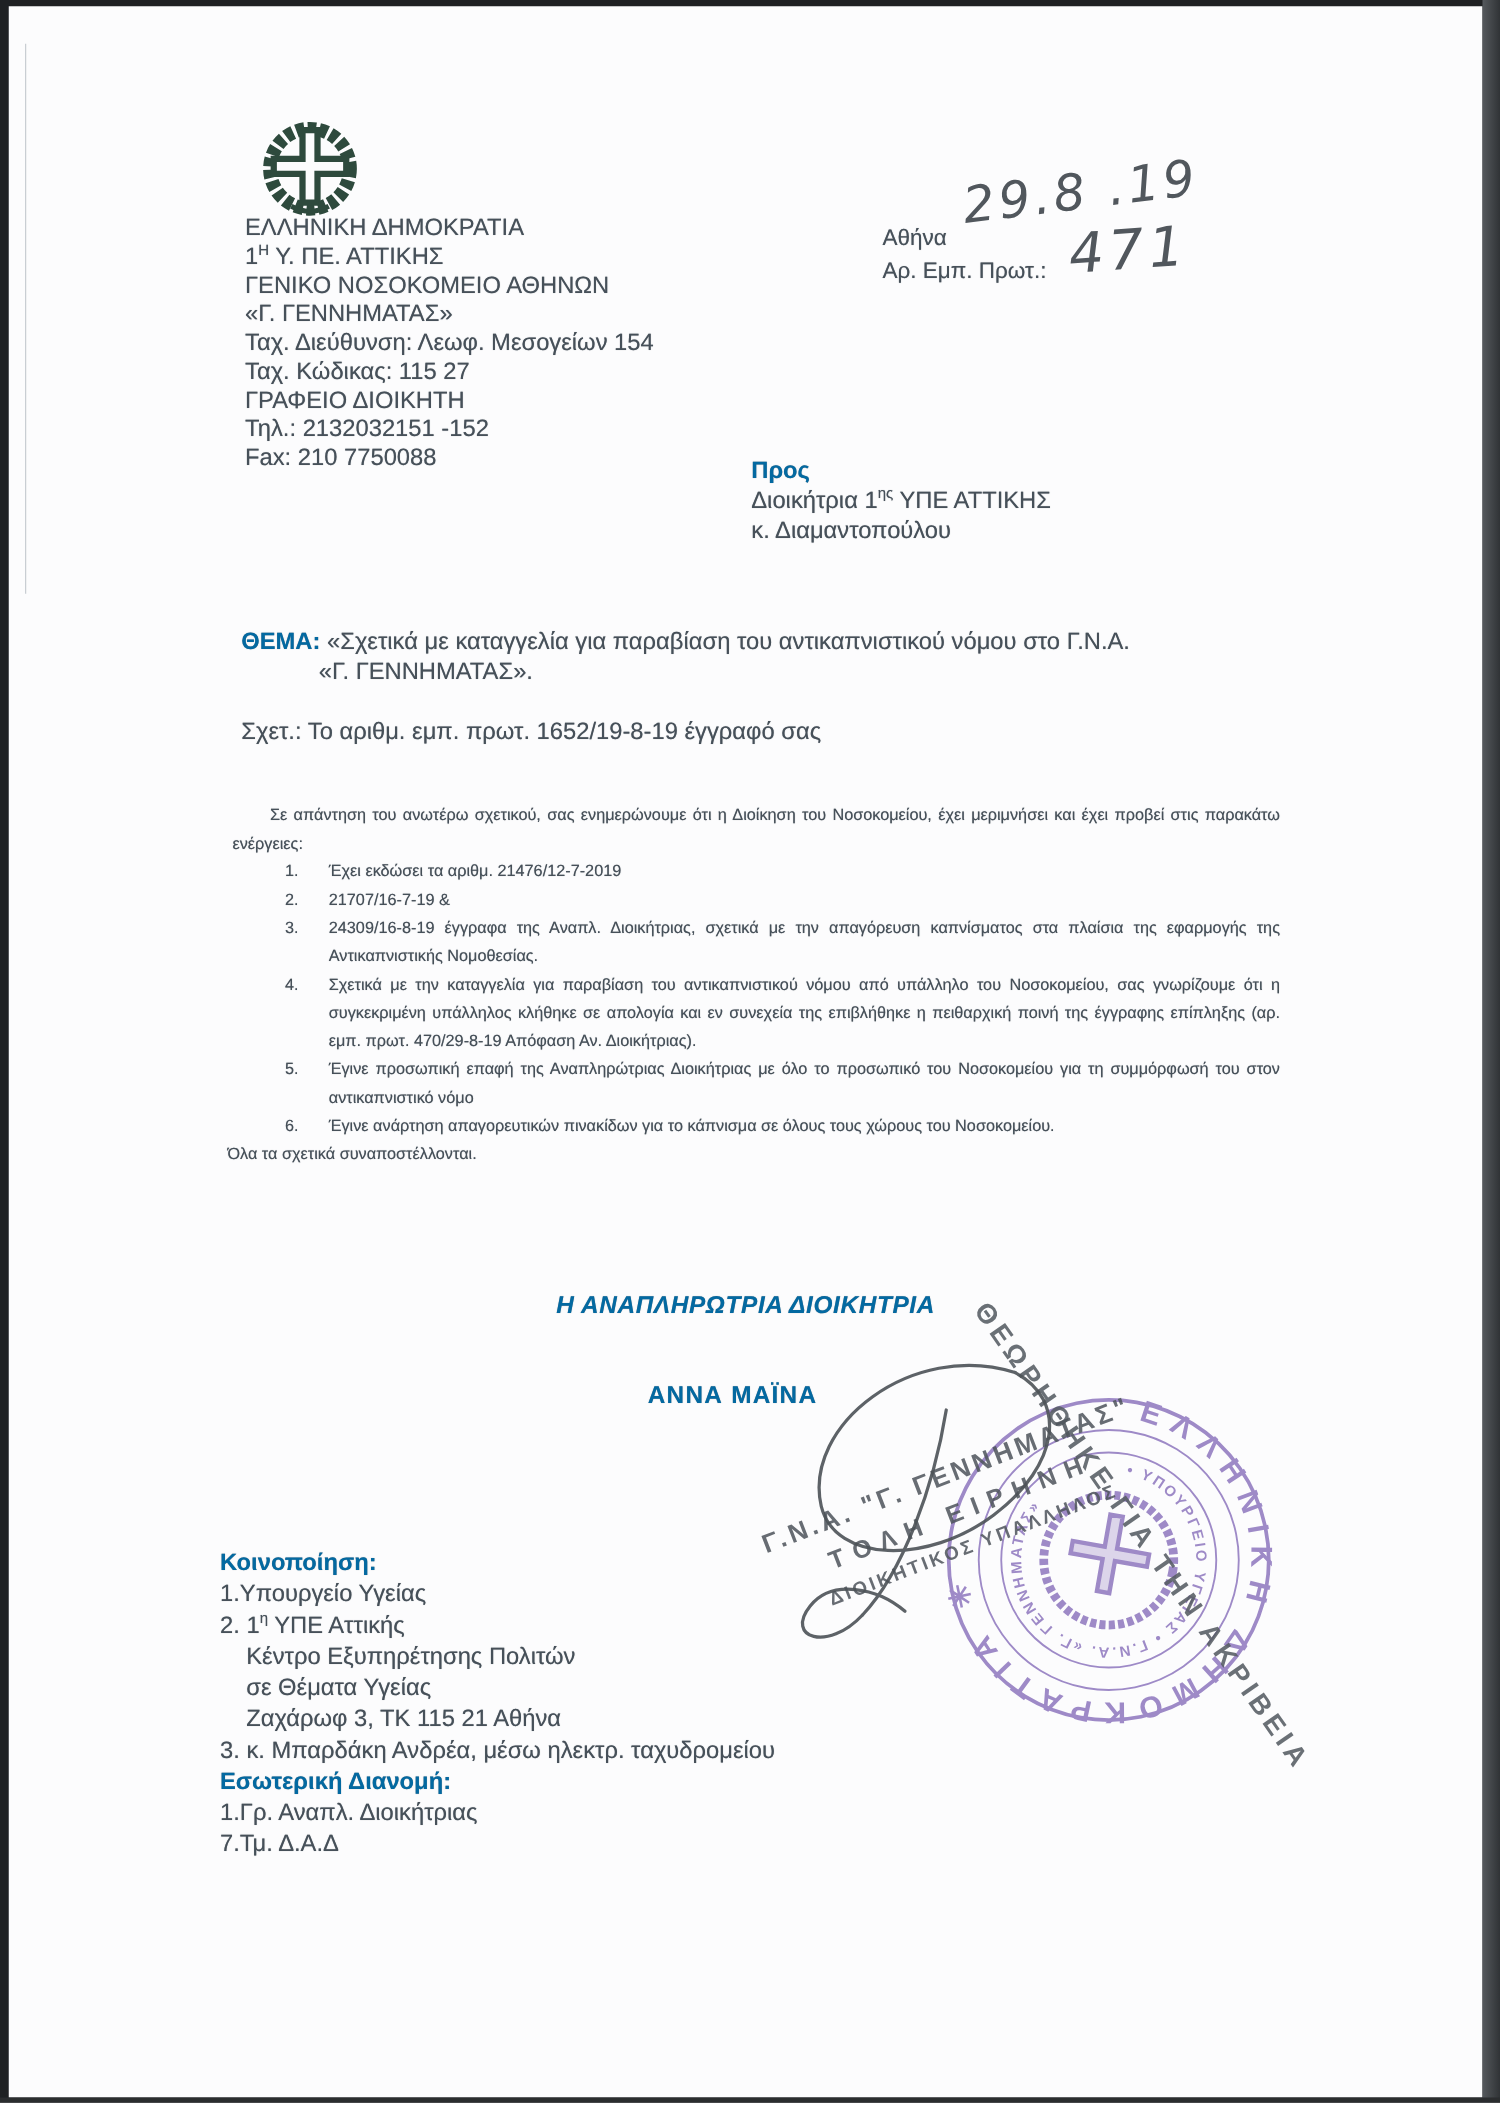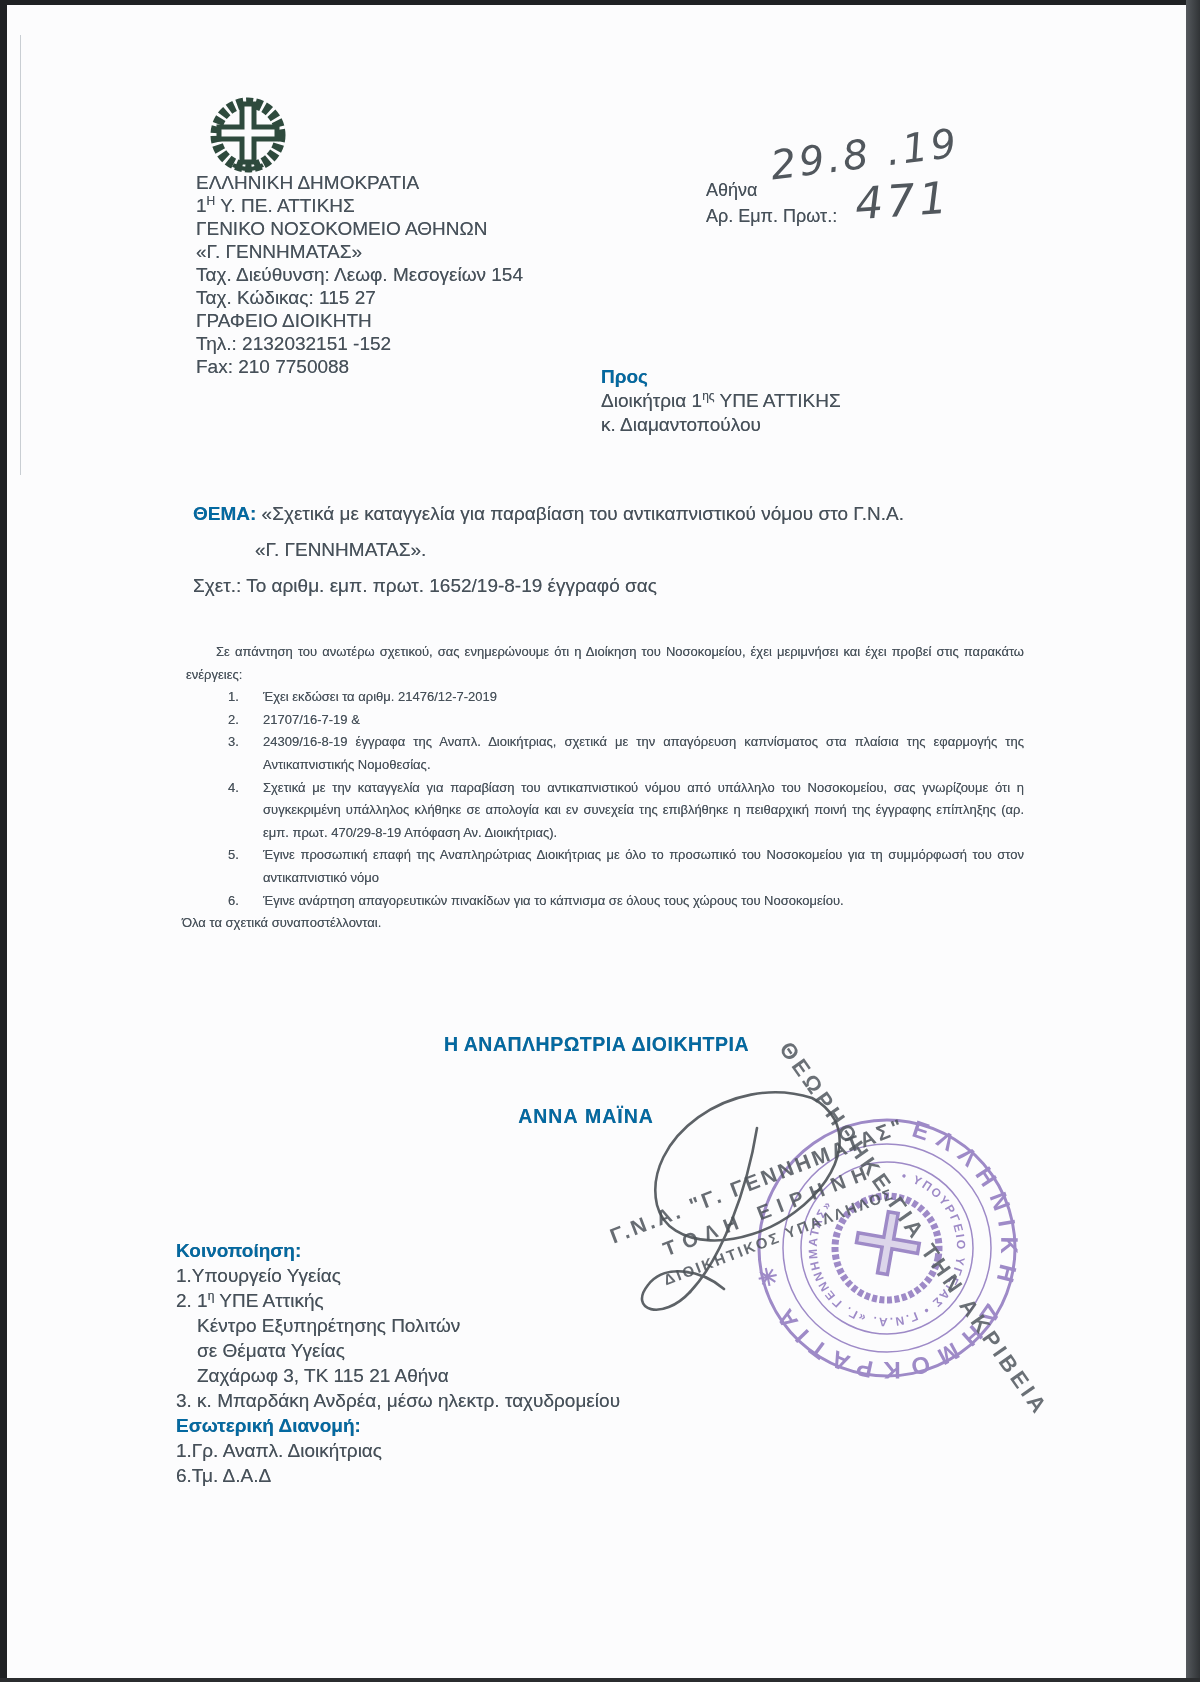--- a/index.html
+++ b/index.html
@@ -19,33 +19,33 @@
 
   .date-block{position:absolute;left:699px;top:172px;font-size:18px;line-height:26px;}
   .handwrite{font-style:italic;color:#51575d;font-family:"DejaVu Sans",sans-serif;
              font-weight:400;}
   .hw-date{position:absolute;left:763px;top:126px;font-size:40px;transform:rotate(-7deg);letter-spacing:3px;}
   .hw-num{position:absolute;left:848px;top:170px;font-size:44px;transform:rotate(-4deg);letter-spacing:4px;}
 
   .recipient{position:absolute;left:594px;top:360px;font-size:19px;line-height:24px;}
 
   .subject{position:absolute;left:186px;top:497px;width:820px;font-size:19px;line-height:24px;}
-  .subject .row2{margin-left:62px;margin-top:12px;}
+  .subject .row2{margin-left:62px;}
 
   .reference{position:absolute;left:186px;top:570px;font-size:19px;}
 
   .doc-body{position:absolute;left:179px;top:636px;width:838px;font-size:13px;line-height:22.6px;}
   .intro{text-align:justify;text-indent:30px;}
   .list{margin-top:0;}
   .item{display:flex;}
   .item .num{flex:none;width:77px;padding-left:42px;box-sizing:border-box;}
   .item .text{flex:1;text-align:justify;}
   .closing{margin-left:-4px;}
 
-  .sig-title{position:absolute;left:0;top:1028px;width:1179px;text-align:center;font-size:19.5px;letter-spacing:.5px;}
+  .sig-title{position:absolute;left:0;top:1028px;width:1179px;text-align:center;font-size:19.5px;letter-spacing:.5px;font-style:italic;}
   .sig-name{position:absolute;left:0;top:1100px;width:1158px;text-align:center;font-size:19.5px;letter-spacing:1px;}
 
   .dist{position:absolute;left:169px;top:1233px;font-size:19px;line-height:25px;}
   .dist .ind{margin-left:21px;}
 
   sup{font-size:12px;vertical-align:super;line-height:0;}
 
   
   .stamp-diag{position:absolute;left:788px;top:1032px;transform:rotate(55deg);
       transform-origin:0 0;font-size:22px;letter-spacing:4px;font-weight:bold;
@@ -139,21 +139,21 @@
     <div class="dist txt">
       <div class="b">Κοινοποίηση:</div>
       <div>1.Υπουργείο Υγείας</div>
       <div><span>2. 1</span><sup>η</sup><span> ΥΠΕ Αττικής</span></div>
       <div class="ind">Κέντρο Εξυπηρέτησης Πολιτών</div>
       <div class="ind">σε Θέματα Υγείας</div>
       <div class="ind">Ζαχάρωφ 3, ΤΚ 115 21 Αθήνα</div>
       <div>3. κ. Μπαρδάκη Ανδρέα, μέσω ηλεκτρ. ταχυδρομείου</div>
       <div class="b">Εσωτερική Διανομή:</div>
       <div>1.Γρ. Αναπλ. Διοικήτριας</div>
-      <div>6.Τμ. Δ.Α.Δ</div>
+      <div>7.Τμ. Δ.Α.Δ</div>
     </div>
 
     <svg class="overlay" style="left:745px;top:1108px;opacity:.72;transform:rotate(10deg);" width="270" height="270" viewBox="0 0 270 270">
       <g stroke="#7a5fb3" fill="none">
         <circle cx="135" cy="135" r="128" stroke-width="3"></circle>
         <circle cx="135" cy="135" r="104" stroke-width="1.5"></circle>
         <circle cx="135" cy="135" r="86" stroke-width="1.5"></circle>
         <circle cx="135" cy="135" r="52" stroke-width="7" stroke-dasharray="5 2.5"></circle>
       </g>
       <path d="M130 99 h10 v26 h26 v10 h-26 v26 h-10 v-26 h-26 v-10 h26 z" fill="#9b86c4" fill-opacity="0.45" stroke="#7a5fb3" stroke-width="3.5"></path>

